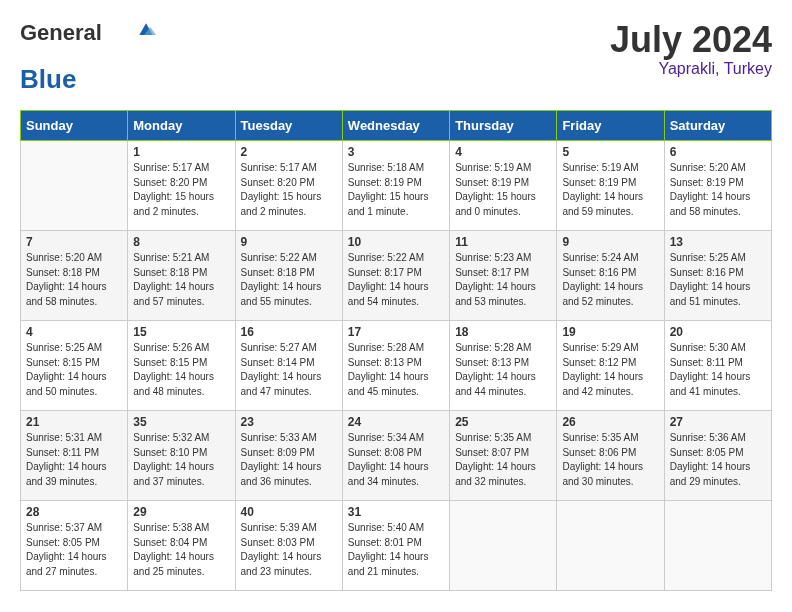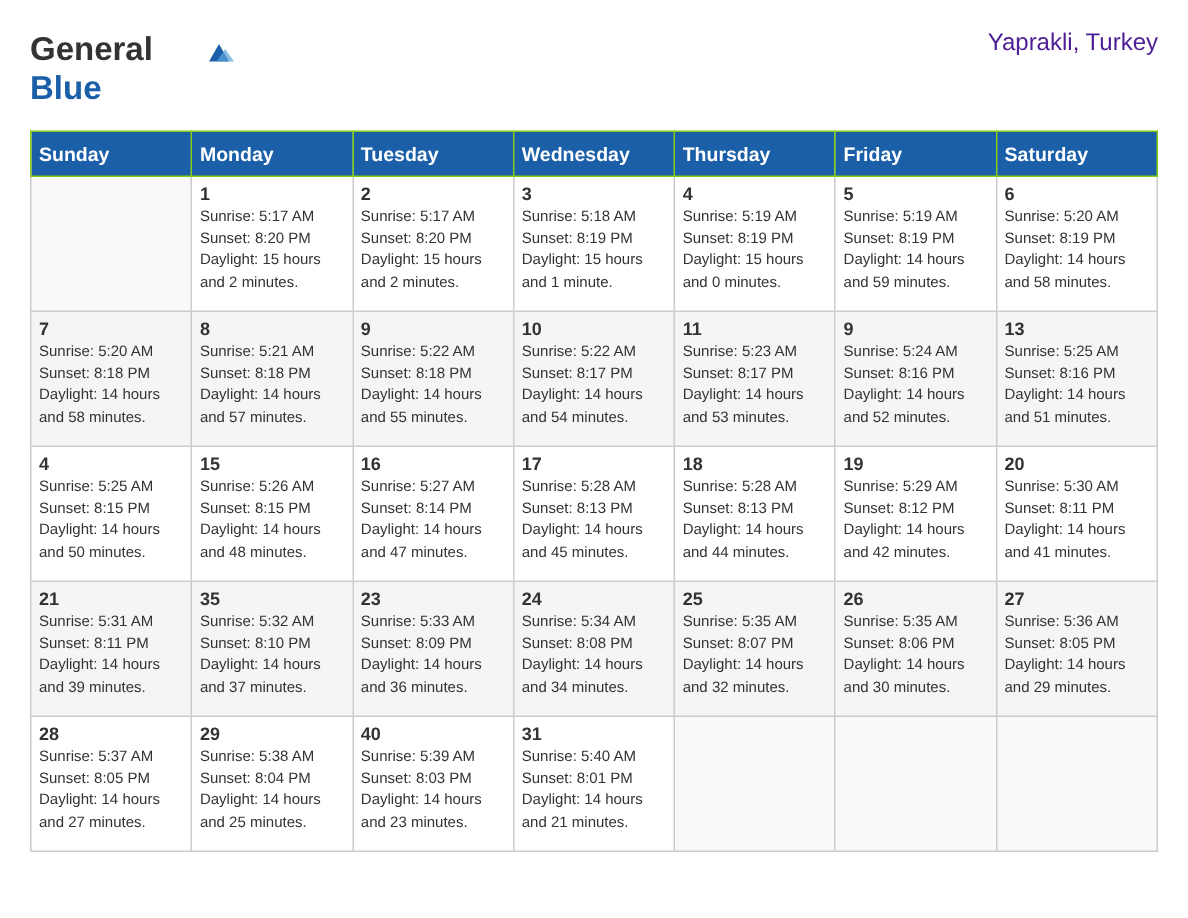--- a/index.html
+++ b/index.html
@@ -16,32 +16,33 @@
       align-items: flex-start;
       margin-bottom: 15px;
     }
     .logo {
       display: flex;
       flex-direction: column;
       align-items: flex-start;
     }
     .logo-text {
       display: flex;
-      align-items: flex-end;
+      align-items: flex-start;
       gap: 32px;
     }
     .logo-general {
       font-size: 22px;
       font-weight: bold;
       color: #333;
     }
     .logo-blue {
-      font-size: 22px;
+      font-size: 26px;
       font-weight: bold;
       color: #1a5fa8;
+      margin-top: 18px;
     }
     .logo-icon {
       width: 20px;
       height: 20px;
       margin-left: 2px;
     }
     .title-block {
       text-align: right;
     }
     .month-year {
@@ -103,20 +104,21 @@
     <div class="logo-text">
       <span class="logo-general">General</span>
       <svg class="logo-icon" viewBox="0 0 24 24">
         <polygon points="4,18 12,4 20,18" fill="#1a5fa8"></polygon>
         <polygon points="10,18 17,8 24,18" fill="#5ba3d9" opacity="0.7"></polygon>
       </svg>
     </div>
     <span class="logo-blue">Blue</span>
   </div>
   <div class="title-block">
+    <div class="month-year">July 2024</div>
     <div class="location">Yaprakli, Turkey</div>
   </div>
 </div>
 
 <table>
   <thead>
     <tr>
     <th>Sunday</th>
         <th>Monday</th>
         <th>Tuesday</th>

